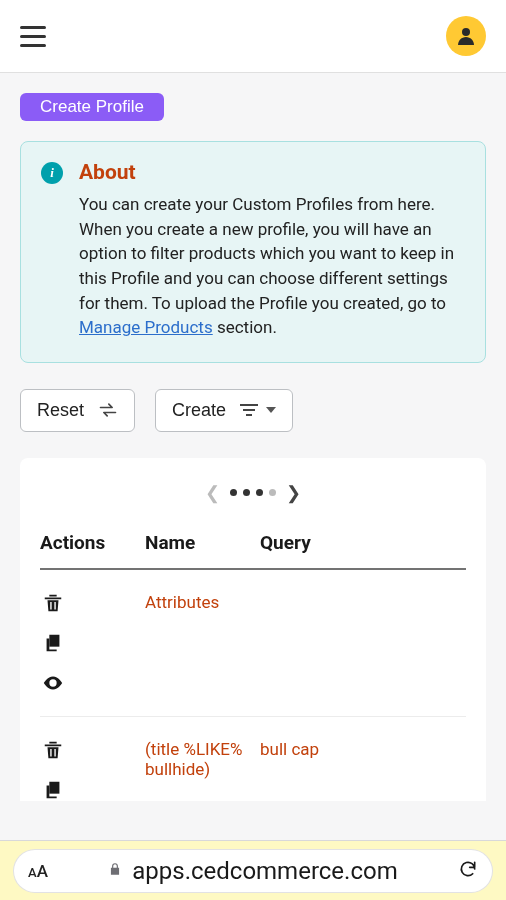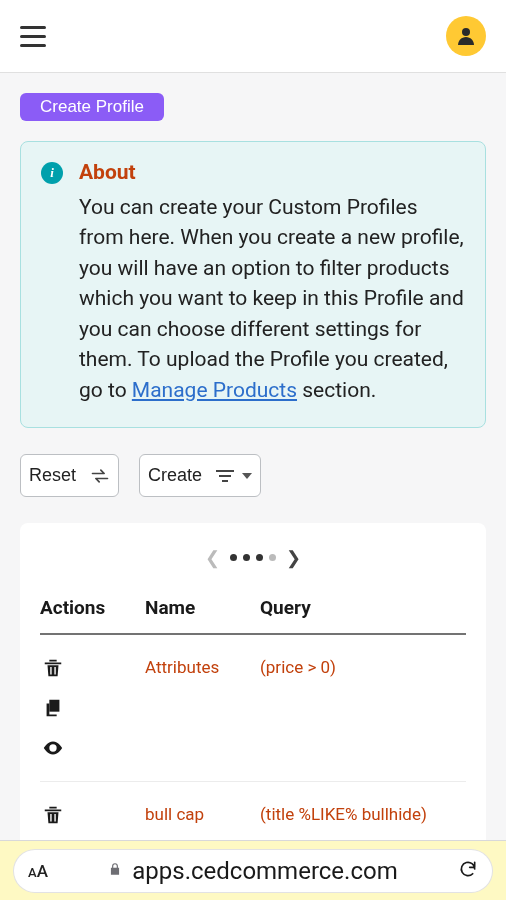--- a/index.html
+++ b/index.html
@@ -35,27 +35,27 @@
     background: #e7f5f5; border: 1px solid #a8e0e0; border-radius: 8px;
     padding: 18px 20px 22px 20px; display: flex; gap: 16px; margin-bottom: 26px;
   }
   .info-icon {
     flex-shrink: 0; width: 22px; height: 22px; border-radius: 50%;
     background: #00a0ac; color: #fff; display: flex; align-items: center; justify-content: center;
     font-size: 13px; font-weight: 700; font-style: italic; font-family: Georgia, serif; margin-top: 2px;
   }
   .about-text { flex: 1; }
   .about-title { font-size: 21px; font-weight: 700; margin-bottom: 8px; color: #c2410c; }
-  .about-body { font-size: 21px; line-height: 1.45; color: #222; }
+  .about-body { font-size: 17px; line-height: 1.45; color: #222; }
   .about-body a { color: #2c6ecb; text-decoration: underline; }
 
   .toolbar-row { display: flex; gap: 20px; margin-bottom: 26px; }
   .tbtn {
     background: #fff; border: 1px solid #bcbfc3; border-radius: 6px;
-    padding: 10px 8px; font-size: 18px; color: #222; cursor: pointer;
+    padding: 10px 16px; font-size: 18px; color: #222; cursor: pointer;
     display: flex; align-items: center; gap: 14px;
   }
   .tbtn svg { width: 20px; height: 20px; stroke: #444; fill: none; stroke-width: 2; }
   .filter-icons { display: flex; align-items: center; gap: 8px; }
   .filter-lines { display: flex; flex-direction: column; align-items: center; gap: 3px; }
   .filter-lines span:nth-child(1){ width:18px; height:2px; background:#444;}
   .filter-lines span:nth-child(2){ width:12px; height:2px; background:#444;}
   .filter-lines span:nth-child(3){ width:6px;  height:2px; background:#444;}
   .caret-down {
     width: 0; height: 0; border-left: 5px solid transparent; border-right: 5px solid transparent;
@@ -195,40 +195,39 @@
               </svg>
           </span>
           <span class="aicon">
             <svg viewBox="0 0 24 24">
                 <path d="M12 5C6 5 2 12 2 12s4 7 10 7 10-7 10-7-4-7-10-7zm0 11a4 4 0 110-8 4 4 0 010 8z"></path>
                 <circle cx="12" cy="12" r="2" fill="#fff"></circle>
               </svg>
           </span>
         </div>
         <div>Attributes</div>
-        <div>(price &gt; 0)</div>
       </div>
 
       <div class="trow" style="border-bottom:none; padding-bottom:0;">
         <div class="actions-cell">
           <span class="aicon">
             <svg viewBox="0 0 24 24">
                 <path d="M3 6h18v2H3zM8 3h8v2H8zM6 9h12l-1 12H7z"></path>
                 <path fill="#fff" d="M9 11h1.5v8H9zm4.5 0H15v8h-1.5z"></path>
               </svg>
           </span>
           <span class="aicon">
             <svg viewBox="0 0 24 24">
                 <path d="M8 3h11v13H8z"></path>
                 <path d="M5 7h3v12h8v2H5z"></path>
               </svg>
           </span>
         </div>
+        <div>(title %LIKE% bullhide)</div>
         <div>bull cap</div>
-        <div>(title %LIKE% bullhide)</div>
       </div>
 
     </div>
   </div>
 
 </div>
 
 <div class="browser-bar">
   <div class="url-pill">
     <span class="aa"><span class="small">A</span>A</span>

